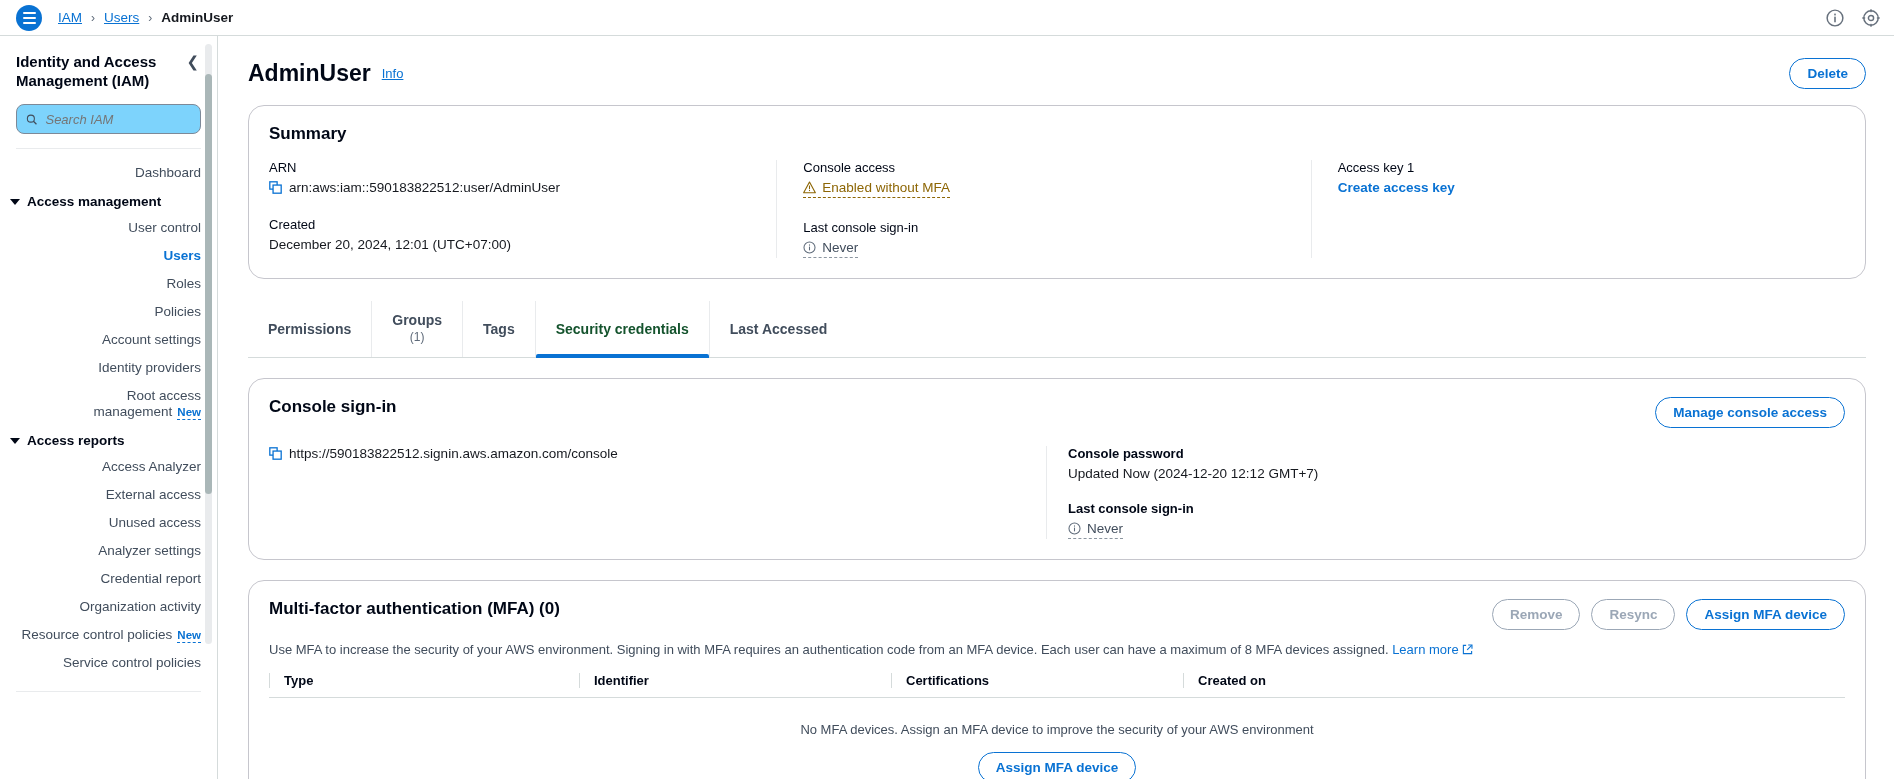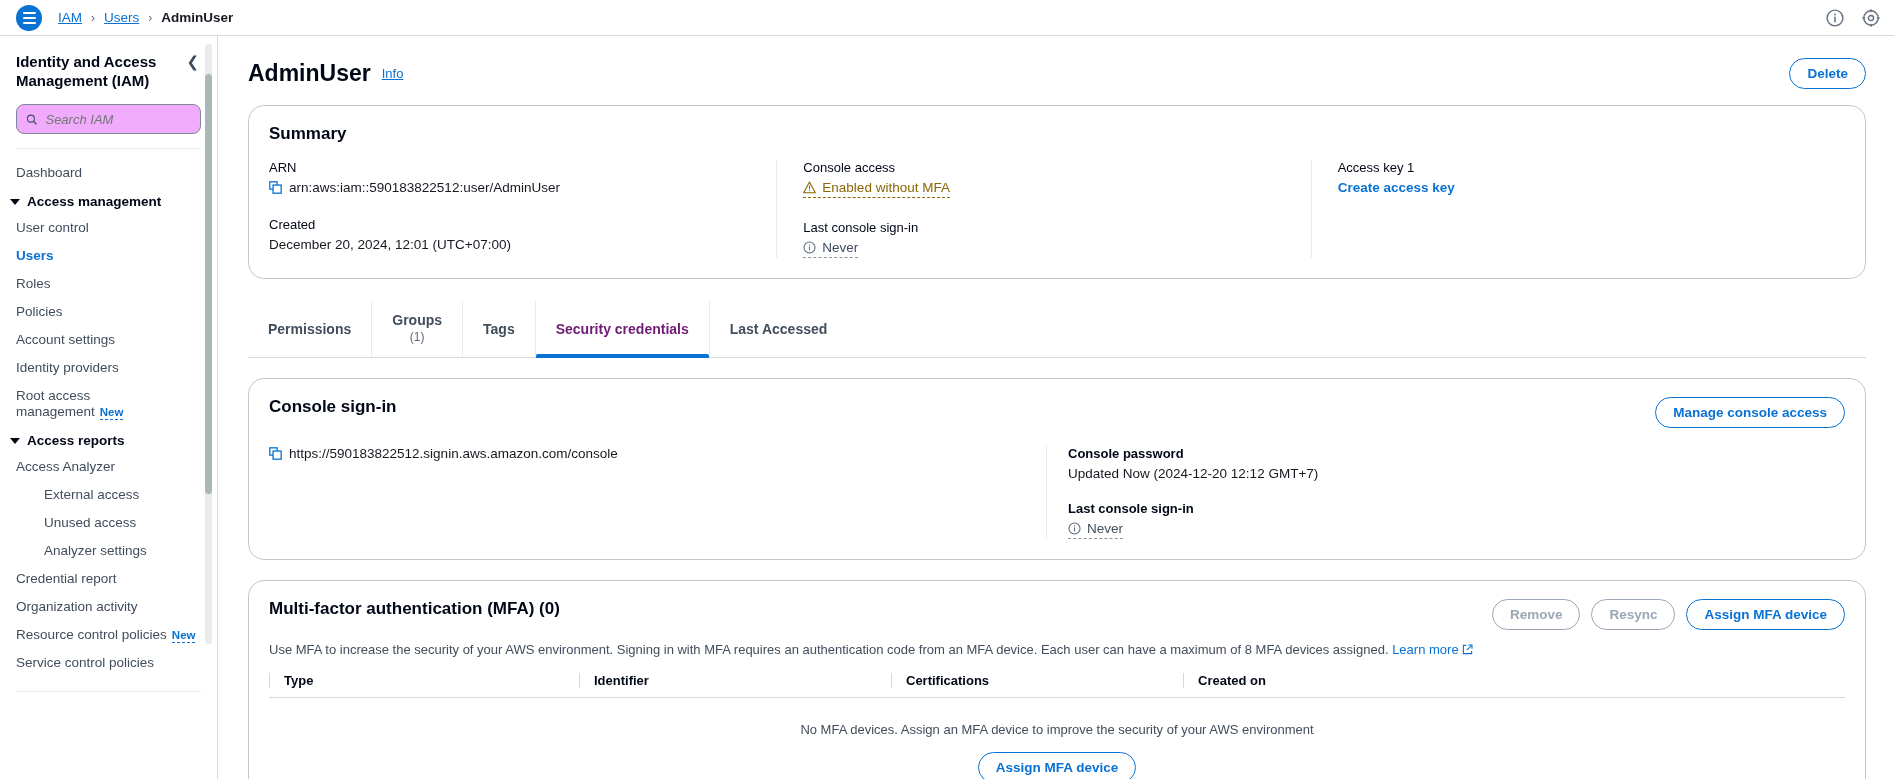--- a/index.html
+++ b/index.html
@@ -45,30 +45,30 @@
     border-right: 1px solid #d5dbdb;
     padding: 16px 0 0 0; position: relative; overflow: hidden;
   }
   .side-title-row { display: flex; align-items: flex-start; padding: 0 14px 0 16px; }
   .side-title { font-size: 15px; font-weight: 700; line-height: 19px; color: #000716; flex: 1; }
   .collapse-btn { color: #414d5c; font-size: 15px; cursor: pointer; padding: 1px 4px; flex: none; }
   .search-wrap { padding: 14px 16px 0 16px; }
   .search-box {
     display: flex; align-items: center; gap: 8px;
     height: 30px; border: 1px solid #7d8998; border-radius: 8px;
-    padding: 0 9px; background: #f0abfc;
+    padding: 0 9px; background: #7dd3fc;
   }
   .search-box input {
     border: none; outline: none; font-size: 13px; width: 100%;
     font-family: "Liberation Sans", sans-serif; font-style: italic; color: #5f6b7a;
     background: transparent;
   }
   .side-div { height: 1px; background: #e9ebed; margin: 14px 16px 0 16px; }
   .nav { padding-top: 10px; font-size: 13.5px; }
-  .nav-item { padding: 6px 16px 6px 16px; color: #414d5c; cursor: pointer; line-height: 16px; }
+  .nav-item { padding: 6px 16px 6px 16px; color: #414d5c; cursor: pointer; line-height: 16px; text-align: right; }
   .nav-item.sel { color: #0972d3; font-weight: 700; }
   .nav-item.sub { padding-left: 44px; }
   .nav-group {
     display: flex; align-items: center; gap: 7px;
     padding: 7px 16px 5px 10px; font-weight: 700; color: #000716;
     cursor: pointer; font-size: 13.5px;
   }
   .caret { width: 0; height: 0; border-left: 5px solid transparent; border-right: 5px solid transparent; border-top: 6px solid #000716; flex: none; }
   .badge-new {
     color: #0972d3; font-size: 11.5px; font-weight: 700; margin-left: 5px;
@@ -119,21 +119,21 @@
 
   
   .tabs { display: flex; border-bottom: 1px solid #d5dbdb; margin-top: 22px; }
   .tab {
     padding: 11px 20px 11px 20px; font-size: 14px; font-weight: 700;
     color: #414d5c; cursor: pointer; position: relative;
     display: flex; flex-direction: column; align-items: center; justify-content: center;
     line-height: 17px; border-right: 1px solid #e9ebed;
   }
   .tab:last-child { border-right: none; }
-  .tab.active { color: #701a75; }
+  .tab.active { color: #14532d; }
   .tab.active::after {
     content: ""; position: absolute; left: 0; right: 0; bottom: -1px;
     height: 4px; background: #0972d3; border-radius: 2px 2px 0 0;
   }
   .tab-count { font-size: 12px; font-weight: 400; color: #5f6b7a; }
 
   .section { margin-top: 20px; }
   .sec-head { display: flex; align-items: flex-start; }
 
   

